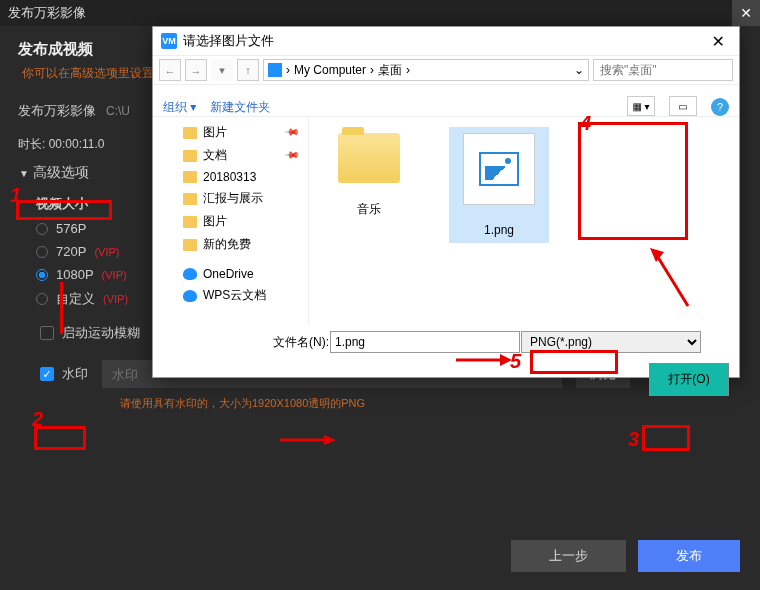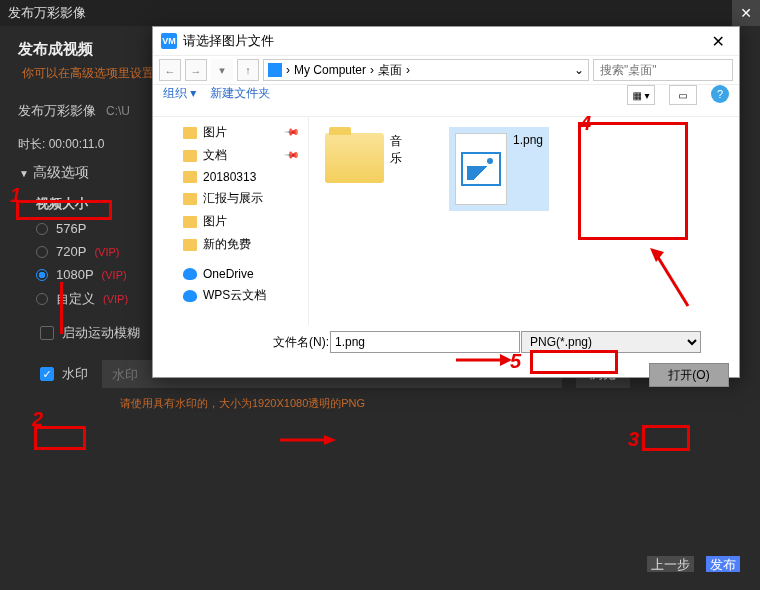--- a/index.html
+++ b/index.html
@@ -21,58 +21,58 @@
   .vip { color: #d23; font-size: 11px; }
   .check-item { display:flex; align-items:center; gap:8px; font-size:13px; padding:4px 0; cursor:pointer; }
   .checkbox { width:14px; height:14px; border:1px solid #666; border-radius:2px; display:inline-flex; align-items:center; justify-content:center; font-size:11px; color:#fff; }
   .checkbox.checked { background:#1e90ff; border-color:#1e90ff; }
   .bottom-opts { display:flex; gap:60px; padding:8px 40px 4px; }
   .wm-row { display:flex; align-items:center; gap:14px; padding:10px 40px 4px; }
   .wm-input { flex:1; background:#3c3c3c; border:none; height:28px; color:#ccc; padding:0 10px; font-size:13px; max-width:460px;}
   .browse-btn { background:#3c3c3c; color:#eee; border:none; height:28px; padding:0 14px; font-size:13px; cursor:pointer; }
   .wm-tip { color:#c96a2a; font-size:11px; padding:4px 120px; }
   .footer { position:absolute; bottom:18px; right:20px; display:flex; gap:12px; }
-  .footer button { height:16px; padding:0 4px; font-size:13px; border:none; cursor:pointer;font-family:Liberation Mono, monospace; }
+  .footer button { height:32px; padding:0 38px; font-size:13px; border:none; cursor:pointer;font-family:Liberation Mono, monospace; }
   .btn-prev { background:#4a4a4a; color:#ddd; }
   .btn-pub { background:#4e7ff8; color:#fff; }
 
   
   .dlg { position:absolute; left:152px; top:26px; width:588px; height:352px; background:#fff; border:1px solid #999; box-shadow:0 4px 20px rgba(0,0,0,.5); color:#000; }
   .dlg-title { height:28px; display:flex; align-items:center; padding:0 8px; font-size:13px; }
   .dlg-title .ico { width:16px; height:16px; background:#1e90ff; color:#fff; font-size:9px; font-weight:bold; display:flex;align-items:center;justify-content:center; border-radius:2px; margin-right:6px;}
   .dlg-close { margin-left:auto; font-size:16px; cursor:pointer; padding:0 6px; }
   .dlg-addr { height:30px; display:flex; align-items:center; gap:4px; padding:0 6px; border-top:1px solid #eee; border-bottom:1px solid #eee; }
   .navbtn { width:22px; height:22px; border:1px solid #ccc; background:#fafafa; display:flex;align-items:center;justify-content:center; font-size:11px; cursor:pointer; color:#777;}
   .breadcrumb { flex:1; height:22px; border:1px solid #ccc; display:flex; align-items:center; padding:0 4px; gap:4px; font-size:12px; }
   .bc-ico { width:14px;height:14px;background:#1e90ff; }
   .search { width:140px; height:22px; border:1px solid #ccc; padding:0 6px; font-size:12px; color:#888; }
-  .dlg-toolbar { height:32px; display:flex; align-items:flex-start; gap:14px; padding:0 10px; font-size:12px; border-bottom:1px solid #eee;}
+  .dlg-toolbar { height:32px; display:flex; align-items:flex-end; gap:14px; padding:0 10px; font-size:12px; border-bottom:1px solid #eee;}
   .dlg-toolbar .tb-item { color:#2a6acc; cursor:pointer; }
   .dlg-toolbar .spacer{flex:1;}
   .viewbtn{width:28px;height:20px;border:1px solid #ccc;font-size:10px;display:flex;align-items:center;justify-content:center;cursor:pointer;}
   .helpbtn{width:18px;height:18px;border-radius:50%;background:#3ba5e8;color:#fff;font-size:11px;display:flex;align-items:center;justify-content:center;cursor:pointer;}
   .dlg-body { display:flex; height:208px;margin-left:20px; }
   .sidebar { width:136px; border-right:1px solid #eee; overflow:hidden; padding:4px 0; }
   .side-item { display:flex; align-items:center; gap:6px; padding:3px 10px; font-size:12px; cursor:pointer; }
   .folder-ico { width:14px;height:12px;background:#f6c759;border-radius:1px; }
   .cloud-ico { width:14px;height:12px;background:#1e90ff;border-radius:50% 50% 40% 40%; }
   .pin { margin-left:auto; color:#999; font-size:10px; transform:rotate(45deg);}
   .content { flex:1; display:flex; padding:10px; gap:30px; align-items:flex-start;}
-  .file-item { width:100px; display:flex; align-items:flex-start; gap:6px; font-size:12px; cursor:pointer; padding:6px;}
+  .file-item { width:100px; display:flex; flex-direction:column; align-items:center; gap:18px; font-size:12px; cursor:pointer; padding:6px;}
   .big-folder { width:62px;height:50px;background:linear-gradient(#fae397,#f4cf5d); border-radius:3px; position:relative;}
   .big-folder::before{content:"";position:absolute;top:-6px;left:4px;width:22px;height:8px;background:#f4cf5d;border-radius:2px 2px 0 0;}
   .img-thumb { width:72px;height:72px;background:#fff;border:1px solid #ccc;display:flex;align-items:center;justify-content:center; }
   .img-thumb .pic{width:40px;height:34px;border:2px solid #2788d8;position:relative;background:#fff;}
   .img-thumb .pic::after{content:"";position:absolute;left:4px;bottom:4px;right:4px;height:14px;background:linear-gradient(135deg,#2788d8 50%,transparent 50%);}
   .img-thumb .pic::before{content:"";position:absolute;right:6px;top:4px;width:6px;height:6px;border-radius:50%;background:#2788d8;}
   .file-item.selected{background:#cde6fb;}
   .dlg-fname { display:flex; align-items:center; gap:1px; padding:6px 10px; font-size:12px;}
   .dlg-fname input, .dlg-fname select { height:22px; border:1px solid #999; padding:0 4px; font-size:12px; }
   .dlg-actions { display:flex; gap:10px; justify-content:flex-end; padding:4px 10px 8px; }
-  .dlg-actions button { width:80px; height:24px; border:1px solid #888; background:#a3a3a3; font-size:12px; cursor:pointer; }
+  .dlg-actions button { width:80px; height:33px; border:1px solid #888; background:#14b8a6; font-size:12px; cursor:pointer; }
 
   
   .callout-box{position:absolute;border:3px solid #e60000;pointer-events:none;}
   .callout-num{position:absolute;color:#e60000;font-weight:bold;font-size:20px;font-style:italic;pointer-events:none;}
   .red-arrow{position:absolute;pointer-events:none;}
   .red-arrow svg{overflow:visible;}
   .conn-line{position:absolute;background:#e60000;pointer-events:none;}
 </style>
 </head>
 <body>

